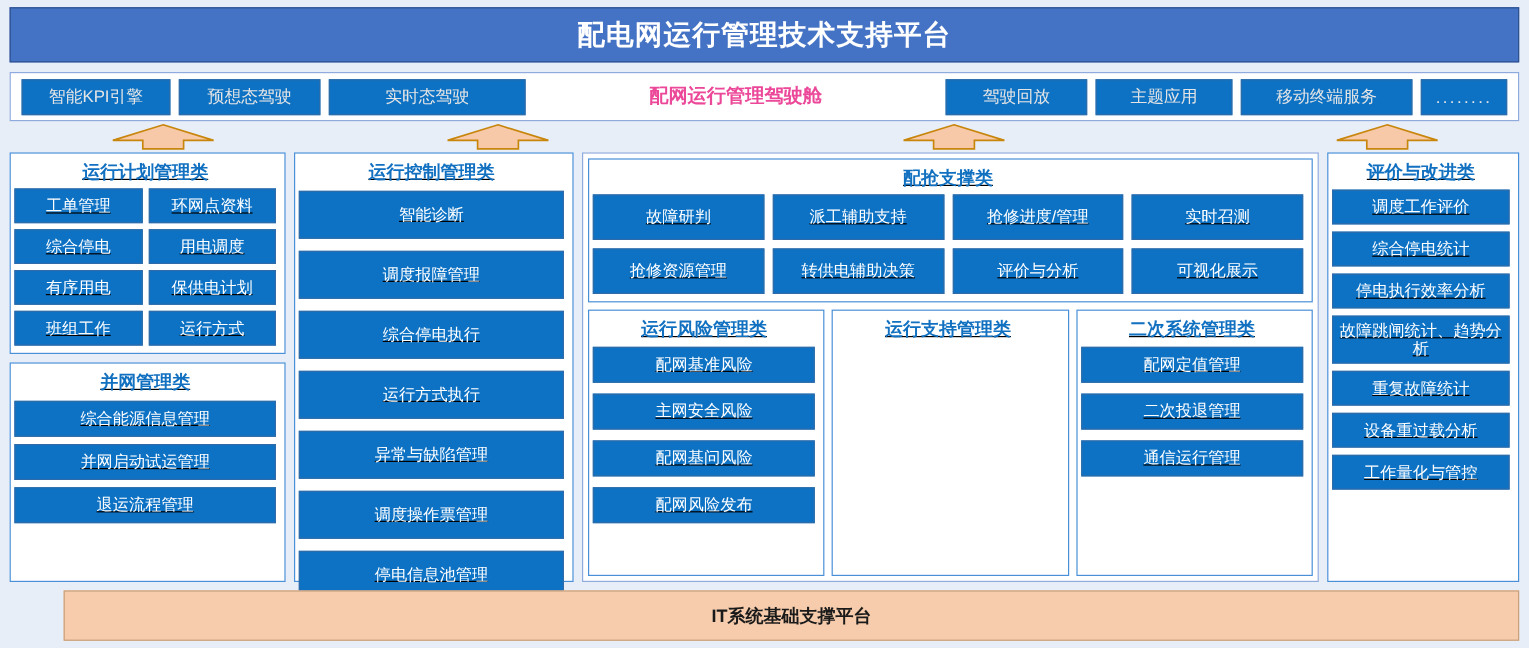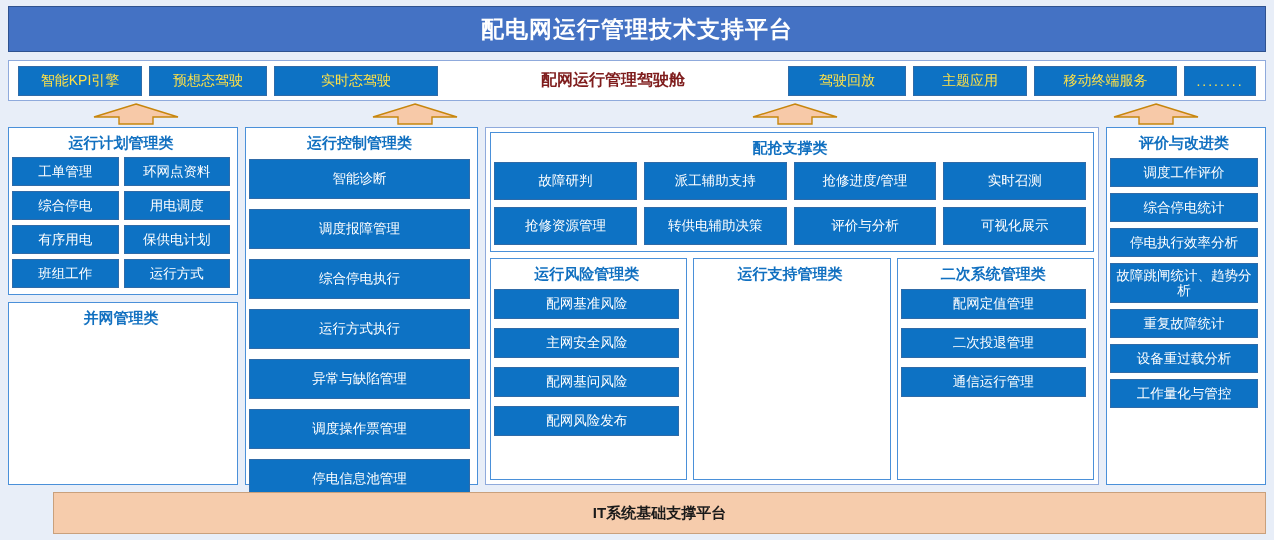--- a/index.html
+++ b/index.html
@@ -39,38 +39,38 @@
     background: #ffffff;
     border: 1px solid #8faadc;
     display: flex; align-items: center;
     padding: 0 9px;
     gap: 7px;
     flex: 0 0 auto;
   }
   .cockpit-btn {
     background: #0d72c4;
     border: 1px solid #2f6ba8;
-    color: #fde047;
+    color: #e5e5e5;
     height: 30px;
     display: flex; align-items: center; justify-content: center;
     font-size: 14px;
     padding: 0 8px;
     white-space: nowrap;
   }
   .cockpit-btn.w-kpi   { width: 124px; }
   .cockpit-btn.w-ys    { width: 118px; }
   .cockpit-btn.w-ss    { width: 164px; }
   .cockpit-btn.w-hf    { width: 118px; }
   .cockpit-btn.w-zt    { width: 114px; }
   .cockpit-btn.w-yd    { width: 143px; }
   .cockpit-btn.w-dots  { width: 72px; letter-spacing: 2px; }
   .cockpit-center {
     flex: 1 1 auto;
     text-align: center;
-    color: #7f1d1d;
+    color: #ec4899;
     font-size: 16px;
     font-weight: bold;
     white-space: nowrap;
   }
 
   
   .arrow-row {
     height: 26px;
     position: relative;
     flex: 0 0 auto;
@@ -88,20 +88,21 @@
     flex: 1 1 auto;
     min-height: 0;
   }
 
   .panel {
     background: #ffffff;
     border: 1px solid #4a90d9;
     padding: 4px 7px 6px 3px;
     display: flex;
     flex-direction: column;
+    text-decoration: underline;
   }
   .panel-title {
     color: #1170c0;
     font-size: 15px;
     font-weight: bold;
     text-align: center;
     padding: 2px 0 4px 0;
     flex: 0 0 auto;
   }
   .btn {
@@ -219,20 +220,25 @@
           <div class="btn">用电调度</div>
           <div class="btn">有序用电</div>
           <div class="btn">保供电计划</div>
           <div class="btn">班组工作</div>
           <div class="btn">运行方式</div>
         </div>
       </div>
 
       <div class="panel panel-grid-mgmt">
         <div class="panel-title">并网管理类</div>
+        <div class="stack">
+          <div class="btn">综合能源信息管理</div>
+          <div class="btn">并网启动试运管理</div>
+          <div class="btn">退运流程管理</div>
+        </div>
       </div>
 
     </div>
 
     <div class="panel col2">
       <div class="panel-title">运行控制管理类</div>
       <div class="stack">
         <div class="btn">智能诊断</div>
         <div class="btn">调度报障管理</div>
         <div class="btn">综合停电执行</div>

